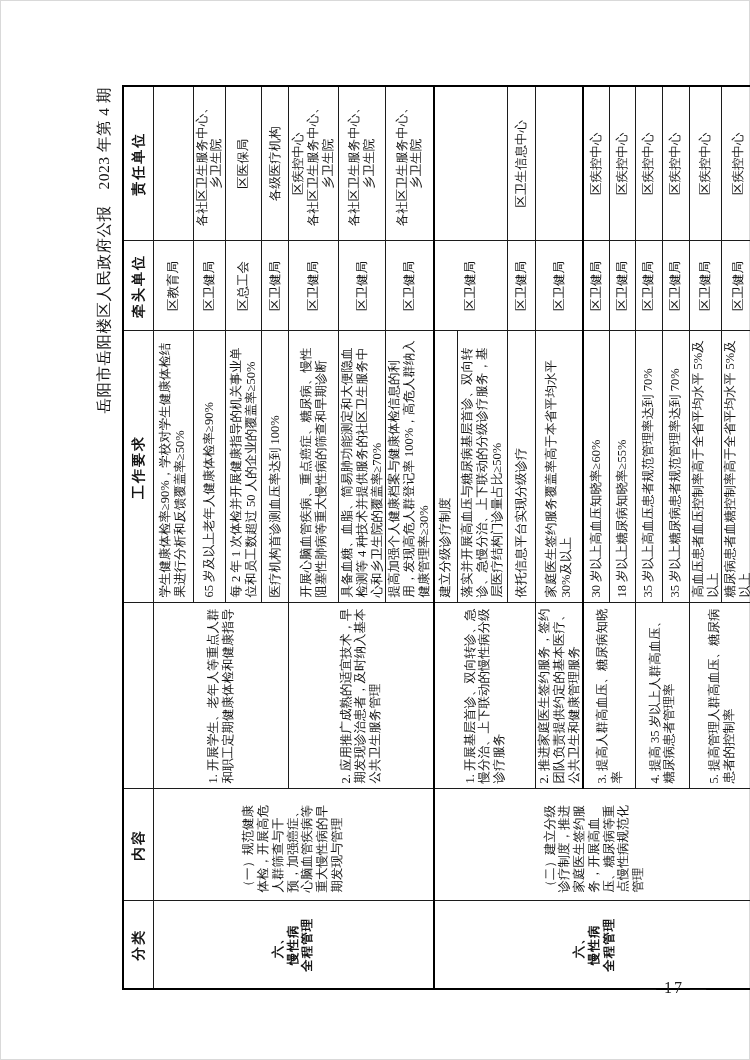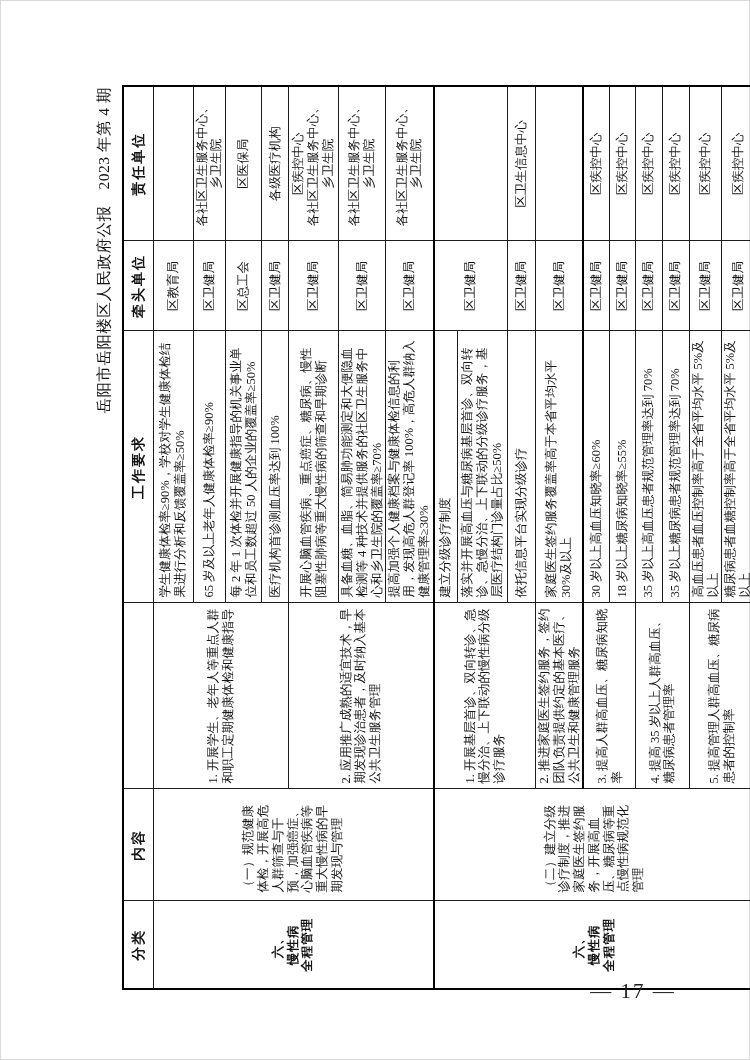--- a/index.html
+++ b/index.html
@@ -32,22 +32,22 @@
   }
   .gz th{font-family:"Liberation Sans","DejaVu Sans",sans-serif;font-weight:bold;font-size:14px;letter-spacing:2px;}
   td.req{text-align:left;}
   td.item{text-align:left;white-space:pre-line;}
   td.cat{white-space:pre-line;font-family:"Liberation Sans","DejaVu Sans",sans-serif;font-weight:bold;letter-spacing:1px;}
   td.grp{text-align:left;padding:2px 8px;}
   td.unit{white-space:pre-line;}
   tr.sec td{border-top:2.5px solid #000;}
   tr.sub td{border-top:2px solid #000;}
   .folio{
-    position:absolute;left:558px;top:979px;width:150px;text-align:center;
-    font-size:21px;letter-spacing:2px;color:#1a1a1a;
+    position:absolute;left:558px;top:979px;width:150px;text-align:right;
+    font-size:16px;letter-spacing:2px;color:#1a1a1a;
   }
 </style>
 </head>
 <body>
 
 <div class="page-edge"></div>
 
 <div class="rot-wrap">
   <div class="readable">
 

